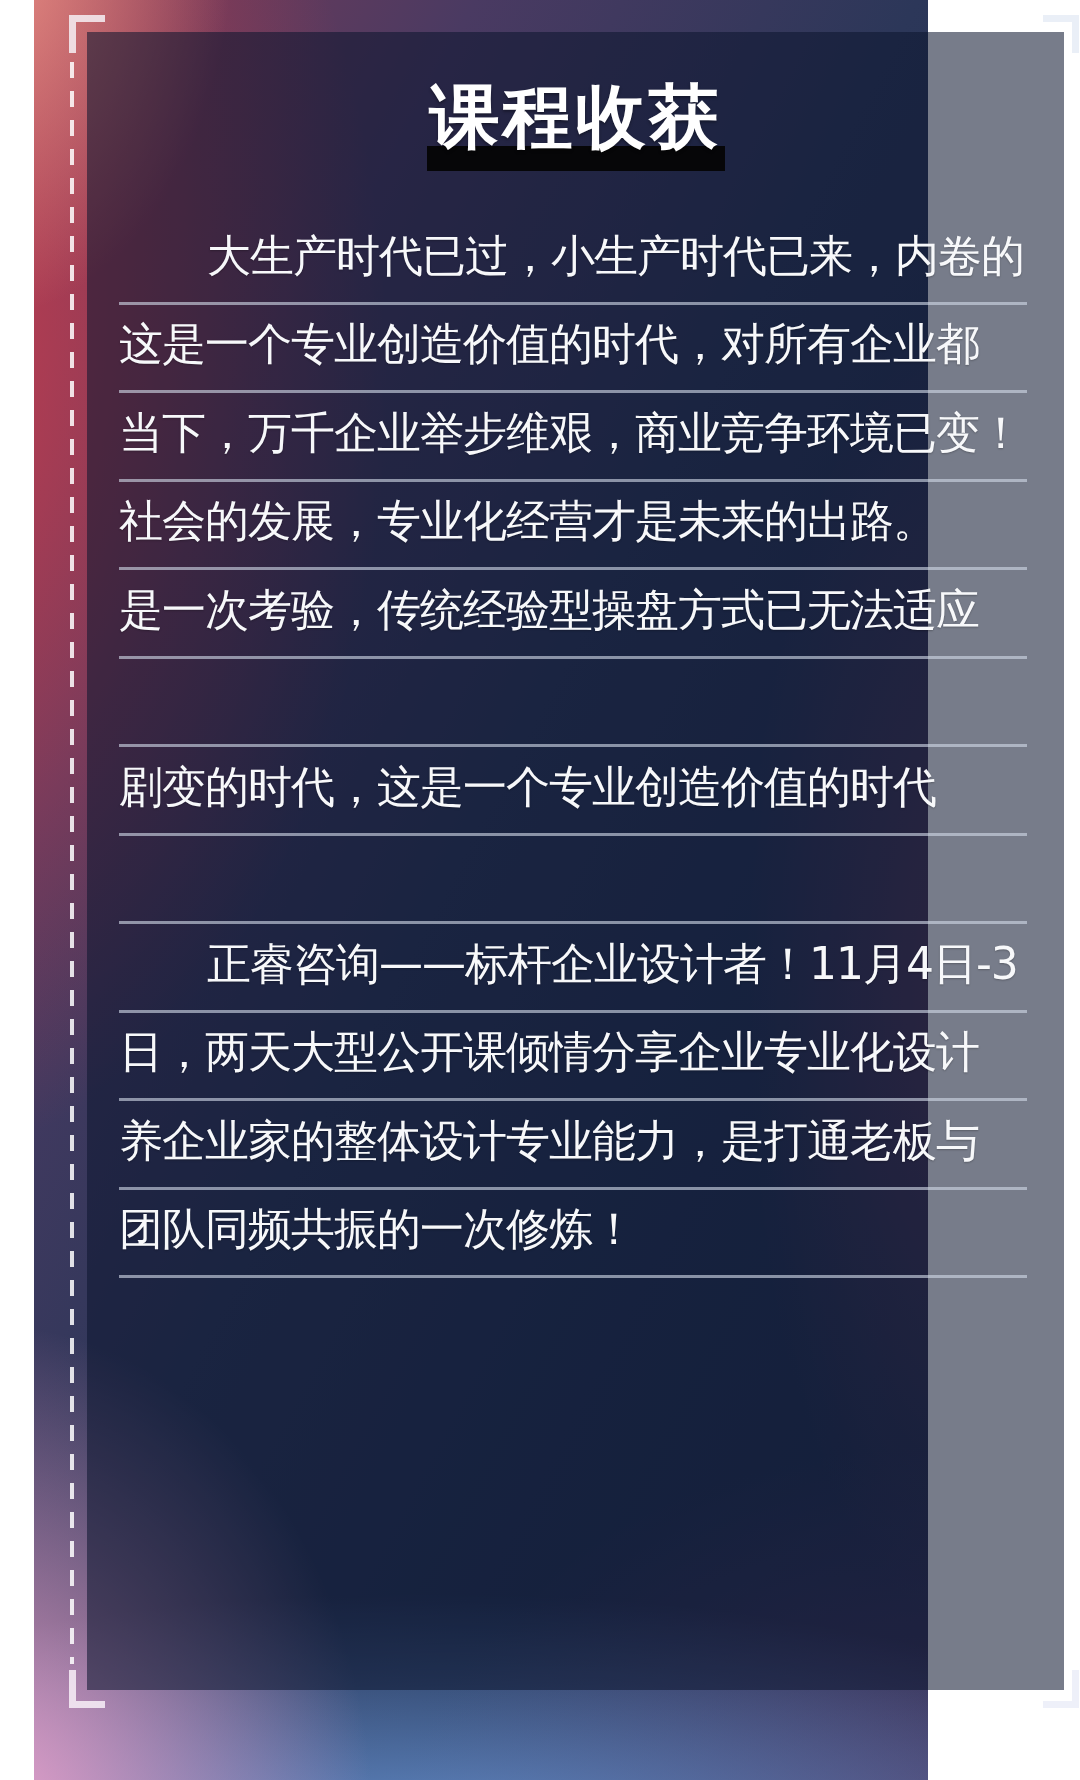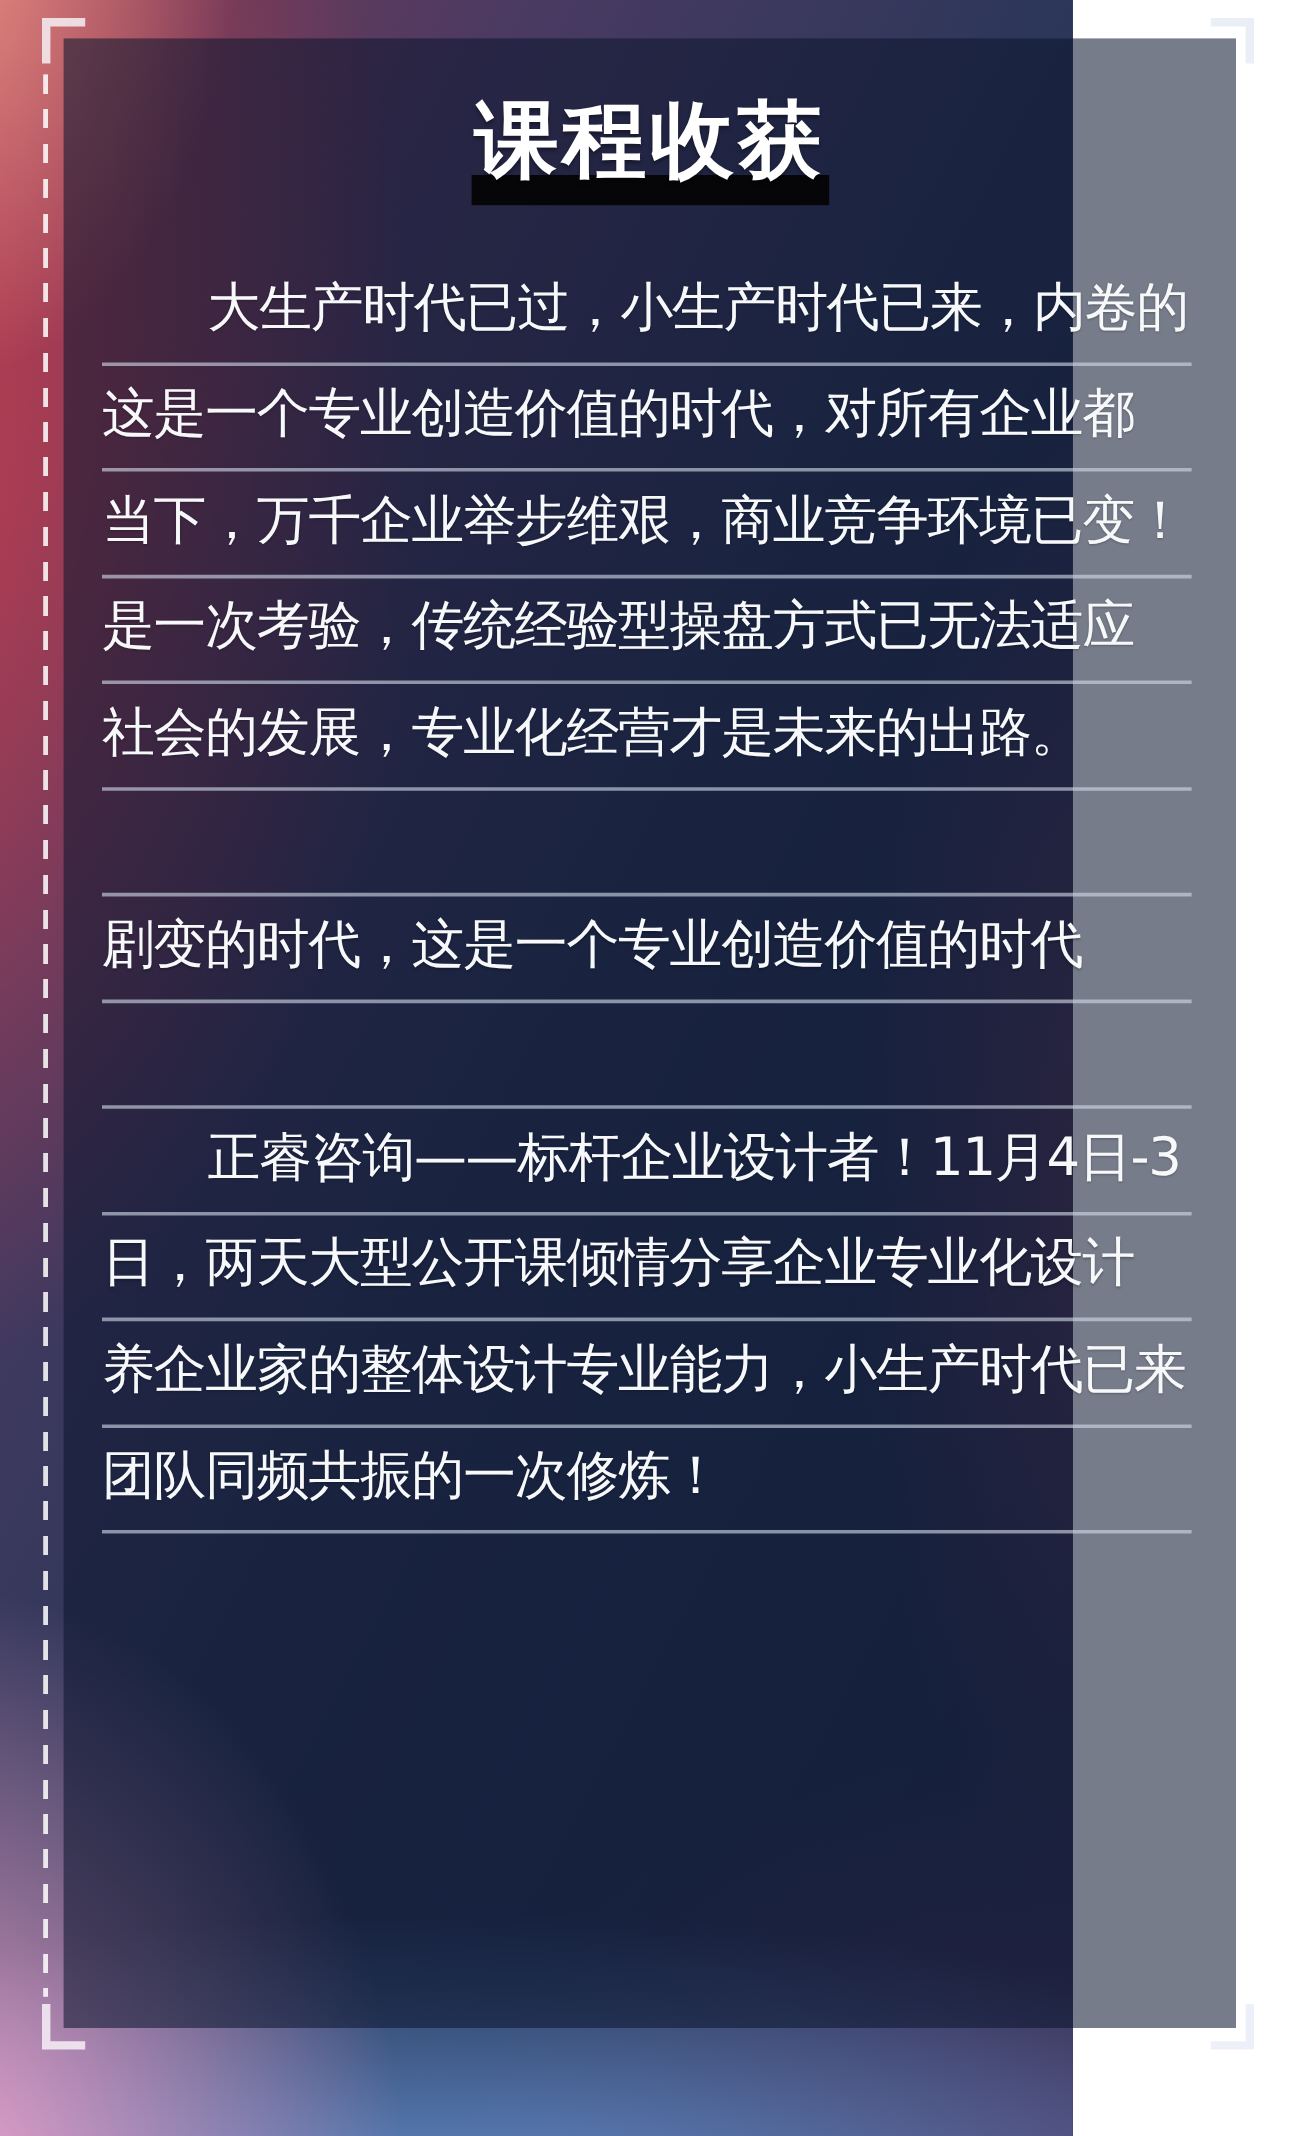--- a/index.html
+++ b/index.html
@@ -11,20 +11,21 @@
     position:absolute;inset:0;width:894px;height:1780px;
     background-color:#22335a;
     background-image:
       radial-gradient(ellipse 420px 620px at -6% -3%, rgba(240,152,138,0.95), rgba(240,152,138,0) 60%),
       radial-gradient(ellipse 760px 1250px at -14% 21%, rgba(201,61,79,0.95), rgba(201,61,79,0) 63%),
       radial-gradient(ellipse 620px 820px at -5% 103%, rgba(242,166,208,0.97), rgba(242,166,208,0) 62%),
       radial-gradient(ellipse 1250px 390px at 44% 104%, rgba(108,152,216,0.92), rgba(108,152,216,0) 66%),
       radial-gradient(ellipse 820px 640px at 101% 105%, rgba(82,56,98,0.95), rgba(82,56,98,0) 66%),
       radial-gradient(ellipse 320px 950px at 104% 55%, rgba(122,62,92,0.55), rgba(122,62,92,0) 68%),
       linear-gradient(118deg, #7e3a55 0%, #4a3a62 24%, #2c3759 48%, #223152 70%, #1d2b4a 100%);
+    margin-left: 34px;
   }
   .panel{
     position:absolute;left:53px;top:32px;width:977px;height:1658px;
     background:rgba(12,22,46,0.56);
   }
   .dash{
     position:absolute;top:62px;width:4px;height:1602px;
     background:repeating-linear-gradient(to bottom, rgba(255,255,255,0.85) 0 16px, rgba(255,255,255,0) 16px 29px);
   }
   .dash-left{left:36px;}
@@ -70,23 +71,23 @@
   <div class="bracket br-br"></div>
 
   <div class="title-wrap">
     <span class="title">课程收获</span>
   </div>
 
   <div class="textblock">
     <div class="line indent">大生产时代已过，小生产时代已来，内卷的</div>
     <div class="line">这是一个专业创造价值的时代，对所有企业都</div>
     <div class="line">当下，万千企业举步维艰，商业竞争环境已变！</div>
+    <div class="line">社会的发展，专业化经营才是未来的出路。</div>
     <div class="line">是一次考验，传统经验型操盘方式已无法适应</div>
-    <div class="line">社会的发展，专业化经营才是未来的出路。</div>
     <div class="line"></div>
     <div class="line">剧变的时代，这是一个专业创造价值的时代</div>
     <div class="line"></div>
     <div class="line indent">正睿咨询——标杆企业设计者！11月4日-3</div>
     <div class="line">日，两天大型公开课倾情分享企业专业化设计</div>
-    <div class="line">养企业家的整体设计专业能力，小生产时代已来</div>
+    <div class="line">养企业家的整体设计专业能力，是打通老板与</div>
     <div class="line">团队同频共振的一次修炼！</div>
   </div>
 </div>
 
 </body></html>

